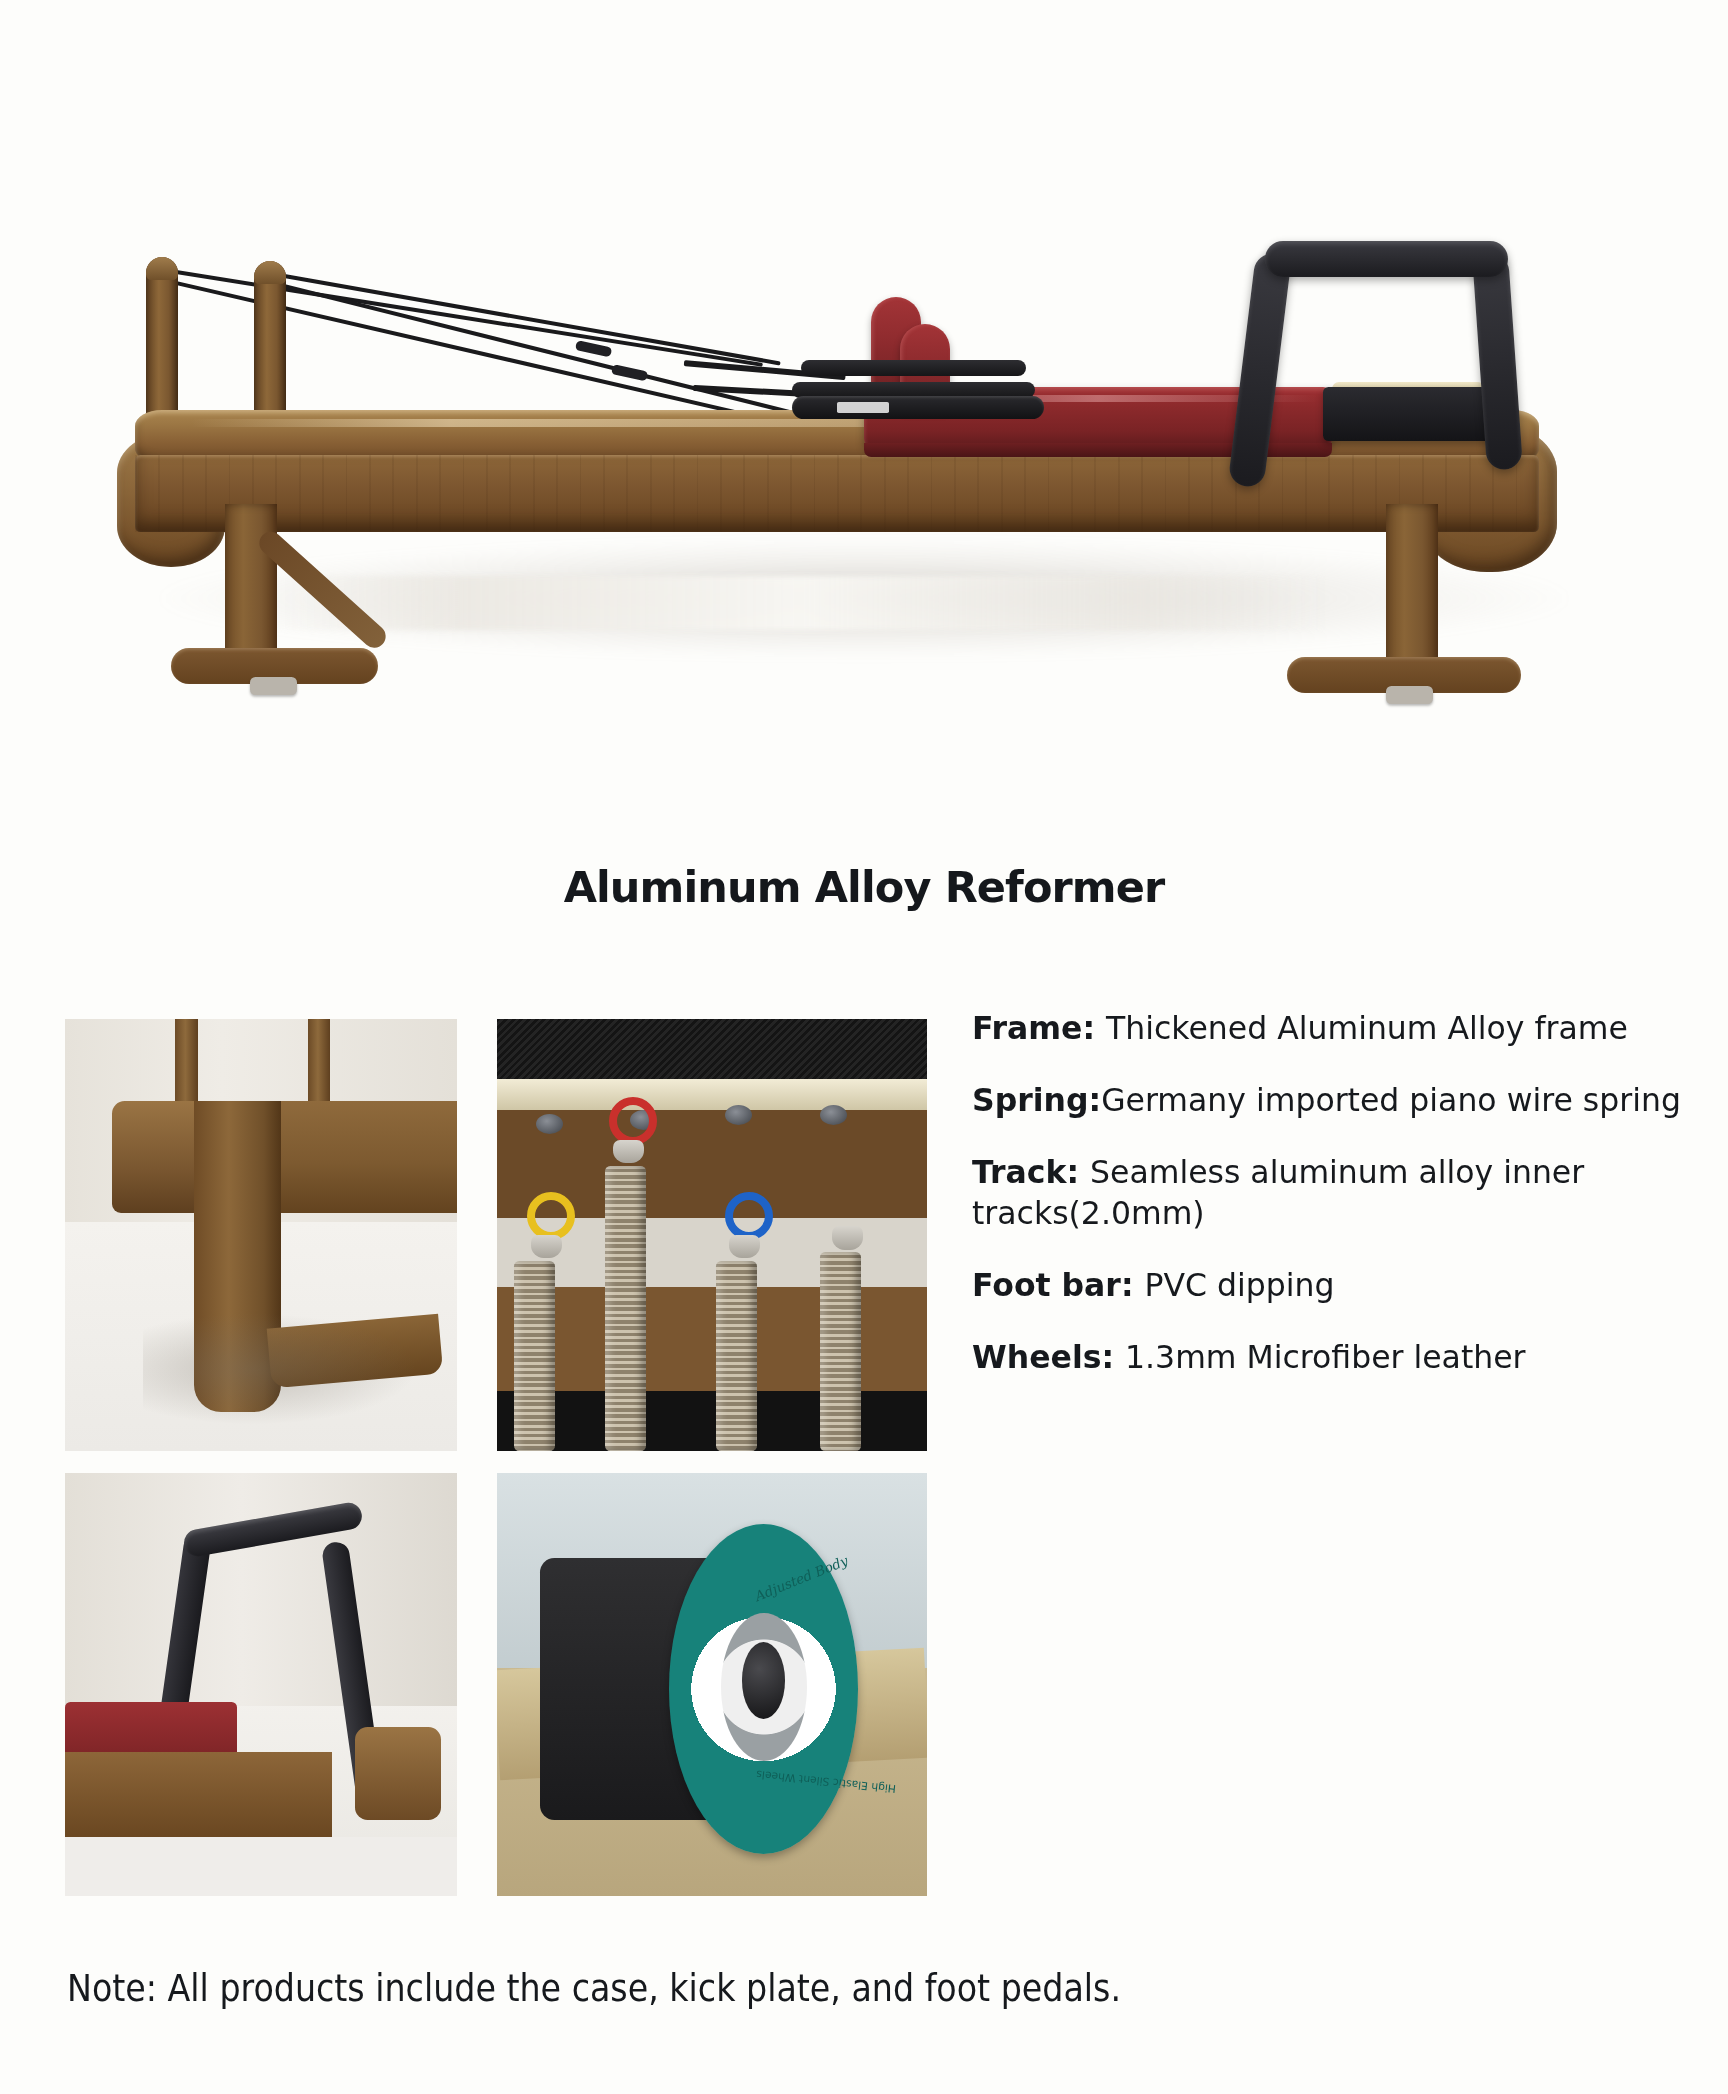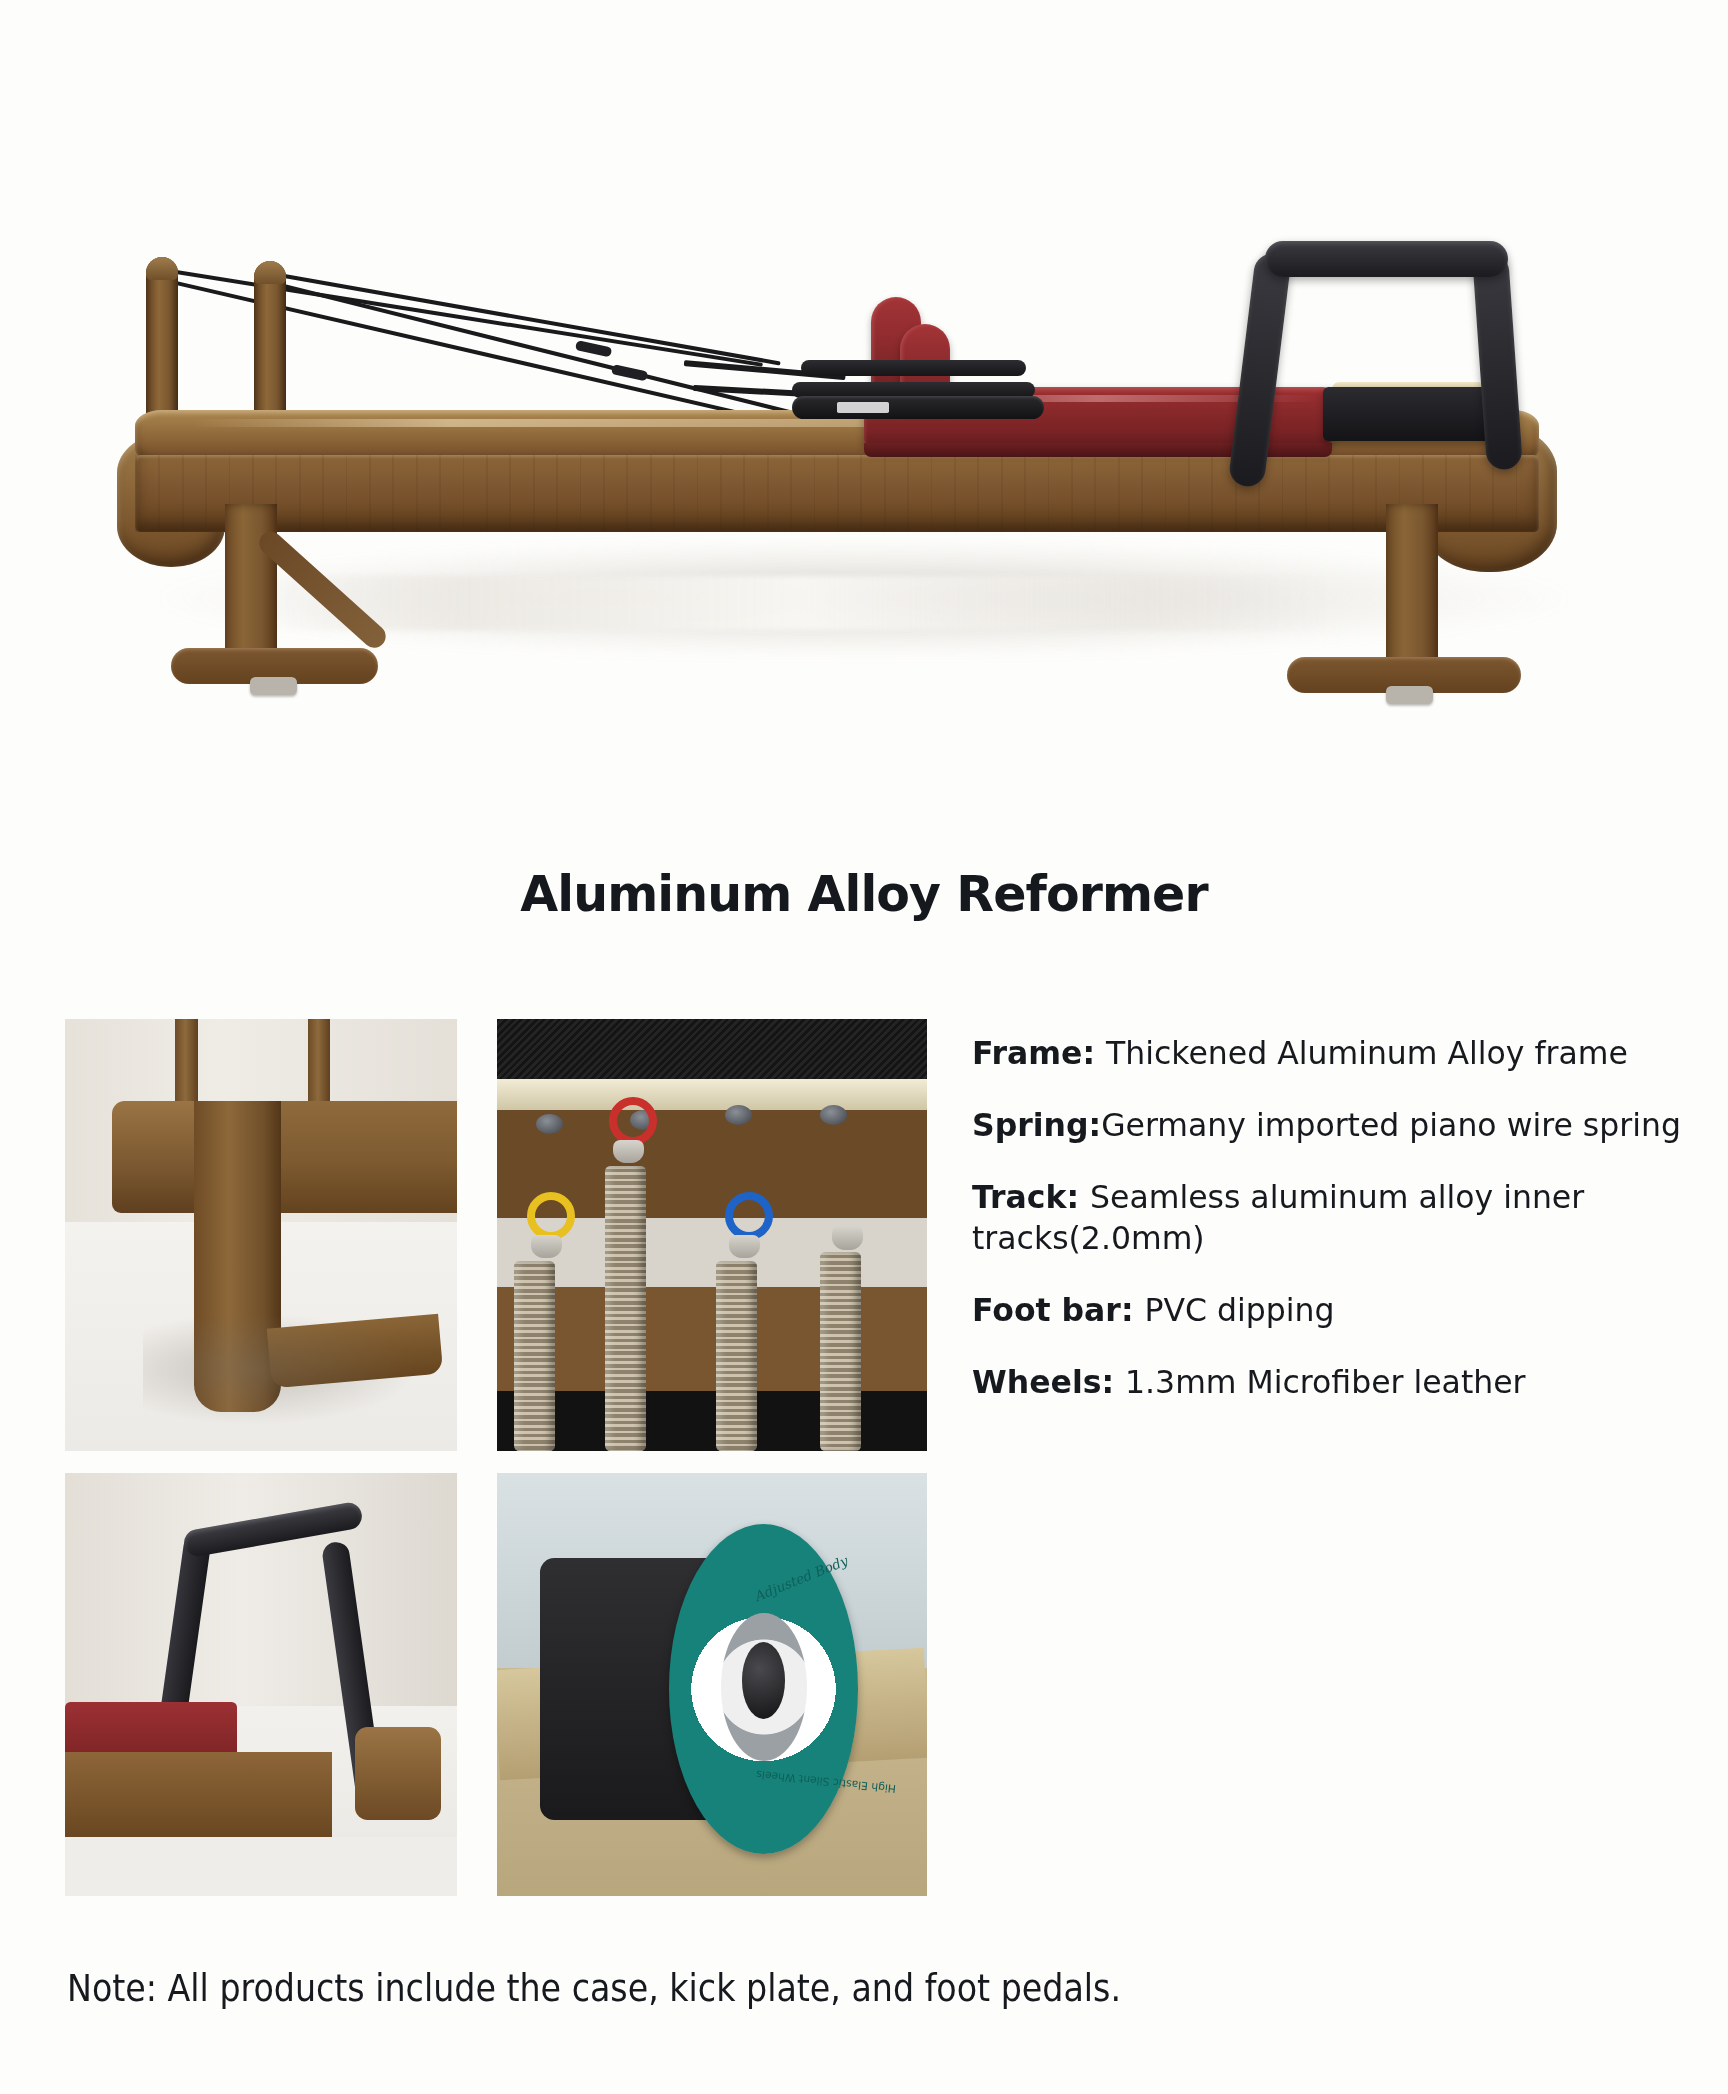--- a/index.html
+++ b/index.html
@@ -138,21 +138,21 @@
 
   .gearbox{position:absolute;left:1323px;top:387px;width:171px;height:54px;border-radius:5.4px;
     background:linear-gradient(180deg,#2b2b30,#141417);box-shadow:0 3.6px 7.2px rgba(0,0,0,.3);}
   .gearplate{position:absolute;left:1332px;top:382px;width:153px;height:14.4px;border-radius:7.2px;
     background:linear-gradient(180deg,#f0e7c8,#cdbf91);}
 
   
   .title{
     position:absolute;left:0;top:833px;width:1728px;text-align:center;
     font-family:"DejaVu Sans",sans-serif;
-    font-weight:700;font-size:49px;letter-spacing:-0.9px;color:#15181c;
+    font-weight:700;font-size:43px;letter-spacing:-0.9px;color:#15181c;
   }
 
   
   .content{position:absolute;left:0;top:1008px;width:1728px;height:909px;}
   .thumbs{
     position:absolute;left:65px;top:10.8px;width:862px;height:878px;
     display:grid;grid-template-columns:392px 430px;grid-template-rows:432px 423px;
     column-gap:40px;row-gap:22.5px;
   }
   .thumb{position:relative;overflow:hidden;background:#ded9d2;}
@@ -231,21 +231,21 @@
     font-family:"DejaVu Serif",serif;transform:rotate(-22deg);white-space:nowrap;}
   .t4 .brandbot{position:absolute;left:46%;top:76%;color:#0f5f58;font-size:10.8px;
     font-family:"DejaVu Sans",sans-serif;transform:rotate(186deg);white-space:nowrap;}
 
   
   .specs{
     position:absolute;left:972px;top:0;width:711px;height:879px;overflow:hidden;
   }
   .spec{
     font-family:"DejaVu Sans",sans-serif;
-    font-size:31.5px;line-height:1.30;color:#16191d;margin-bottom:31px;margin-top:25px;
+    font-size:31.5px;line-height:1.30;color:#16191d;margin-bottom:31px;
   }
   .spec .k{font-weight:700;}
   .spec .v{font-weight:400;}
 
   
   .note{
     position:absolute;left:67px;top:1967px;width:1530px;
     font-family:"DejaVu Sans Condensed","DejaVu Sans",sans-serif;
     font-size:37px;color:#16191d;font-stretch:condensed;
   }

